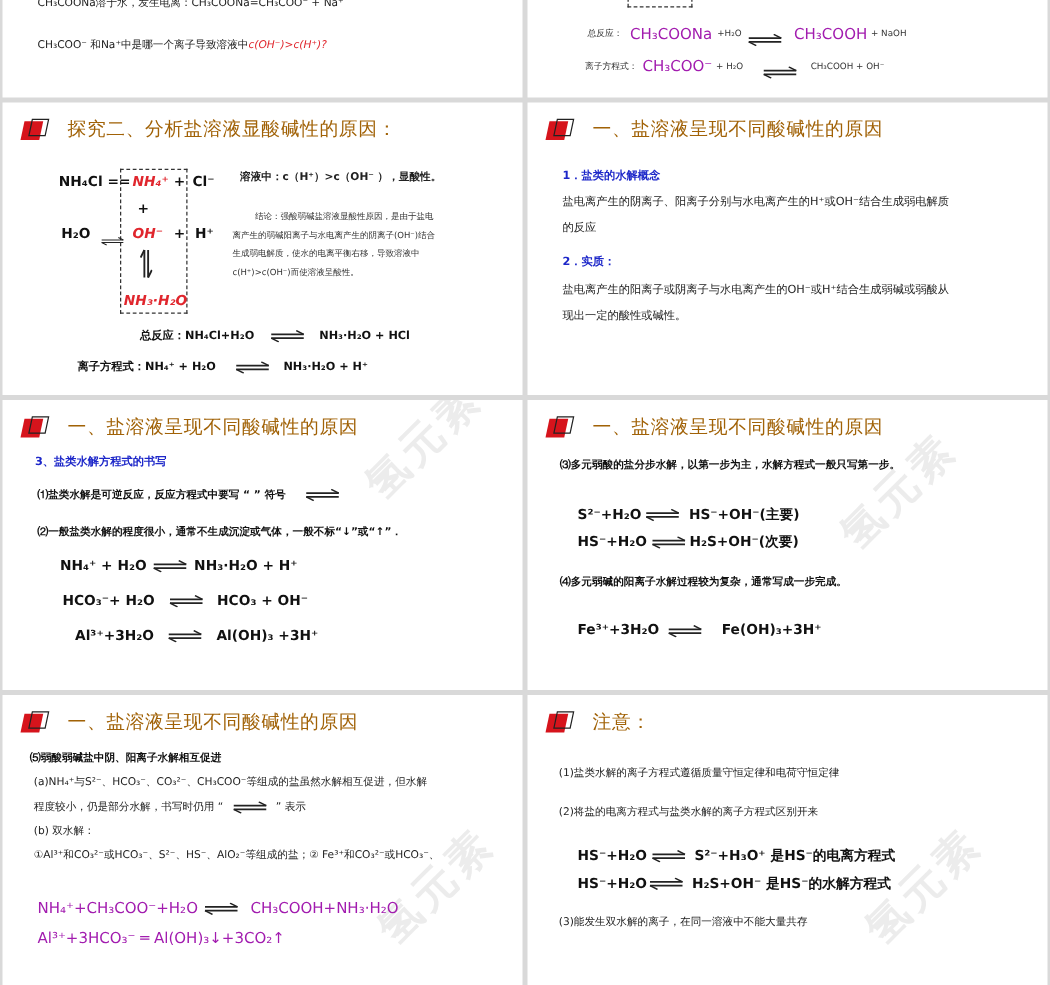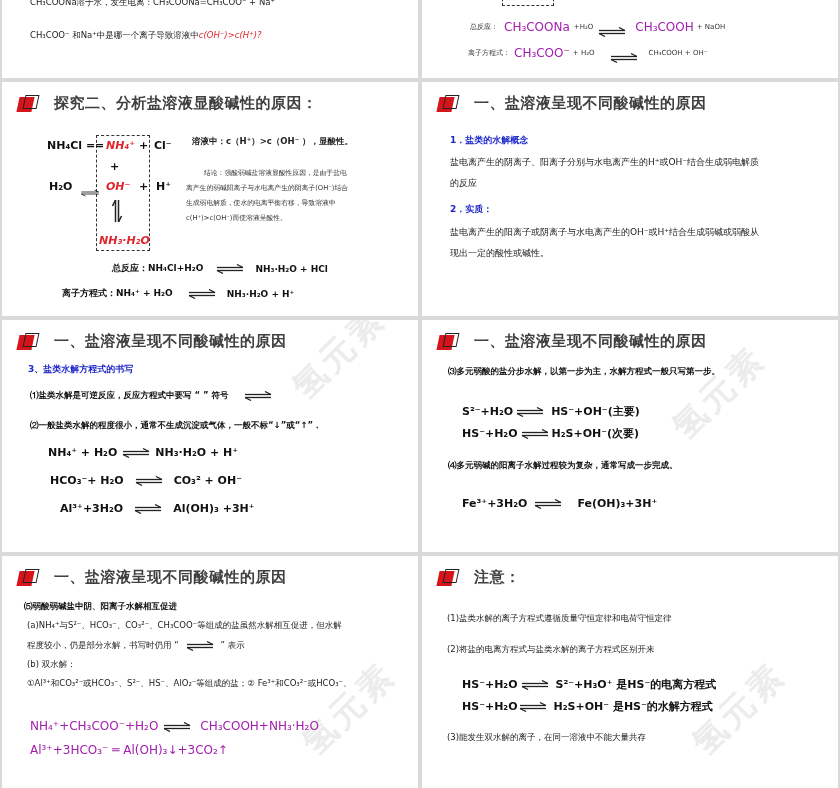--- a/index.html
+++ b/index.html
@@ -13,21 +13,21 @@
   .s5 { left: 2px; top: 320px; width: 416px; height: 232px; }
   .s6 { left: 422px; top: 320px; width: 416px; height: 232px; }
   .s7 { left: 2px; top: 556px; width: 416px; height: 232px; }
   .s8 { left: 422px; top: 556px; width: 416px; height: 232px; }
 
   .abs { position: absolute; white-space: nowrap; }
   .title-row { position: absolute; left: 16px; top: 12px; display: flex; align-items: center; }
   .title-icon { width: 22px; height: 17px; position: relative; margin-right: 14px; }
   .title-icon .red { position: absolute; left: 0; top: 2px; width: 15px; height: 15px; background: #d6141c; transform: skewX(-12deg); }
   .title-icon .outline { position: absolute; left: 6px; top: 0; width: 14px; height: 14px; border: 1.5px solid #222; transform: skewX(-12deg); background: transparent; }
-  .title-text { font-size: 15px; font-weight: bold; color: #404040; letter-spacing: 0.5px; }
+  .title-text { font-size: 15px; font-weight: normal; color: #a16207; letter-spacing: 0.5px; }
 
   .small { font-size: 8.5px; color: #222; }
   .tiny { font-size: 7px; color: #333; }
   .blue-head { font-size: 9px; font-weight: bold; color: #1d27c9; }
   .body9 { font-size: 9px; color: #222; line-height: 21px; }
   .eq { font-size: 11px; font-weight: bold; color: #111; }
   .eqn { font-size: 12px; color: #a21caf; }
   .red-text { color: #e0262d; font-style: italic; }
   .redb { color: #e0262d; font-weight: bold; }
   .arrow { display: inline-block; width: 30px; height: 10px; vertical-align: middle; margin: 0 4px; }
@@ -174,21 +174,21 @@
     <span class="arrow"><svg>
           <use href="#eqarrow"></use>
         </svg></span>
     <span>NH₃·H₂O + H⁺</span>
   </div>
   <div class="abs eq" style="left:48px;top:154px;display:flex;align-items:center;">
     <span>HCO₃⁻+ H₂O</span>
     <span class="arrow" style="margin:0 10px"><svg>
           <use href="#eqarrow"></use>
         </svg></span>
-    <span>CO₃² + OH⁻</span>
+    <span>HCO₃ + OH⁻</span>
   </div>
   <div class="abs eq" style="left:58px;top:182px;display:flex;align-items:center;">
     <span>Al³⁺+3H₂O</span>
     <span class="arrow" style="margin:0 10px"><svg>
           <use href="#eqarrow"></use>
         </svg></span>
     <span>Al(OH)₃ +3H⁺</span>
   </div>
 </div>
 
@@ -210,21 +210,21 @@
     <span>HS⁻+OH⁻(主要)</span>
   </div>
   <div class="abs eq" style="left:40px;top:106px;display:flex;align-items:center;">
     <span>HS⁻+H₂O</span>
     <span class="arrow" style="margin:0 2px"><svg>
           <use href="#eqarrow"></use>
         </svg></span>
     <span>H₂S+OH⁻(次要)</span>
   </div>
   <div class="abs" style="left:26px;top:140px;font-size:8.5px;font-weight:bold;">⑷多元弱碱的阳离子水解过程较为复杂，通常写成一步完成。</div>
-  <div class="abs eq" style="left:40px;top:177px;display:flex;align-items:center;">
+  <div class="abs eq" style="left:40px;top:177px;display:flex;align-items:flex-end;">
     <span>Fe³⁺+3H₂O</span>
     <span class="arrow" style="margin:0 14px 0 6px"><svg>
           <use href="#eqarrow"></use>
         </svg></span>
     <span>Fe(OH)₃+3H⁺</span>
   </div>
 </div>
 
 <div class="slide s7">
   <div class="title-row">

